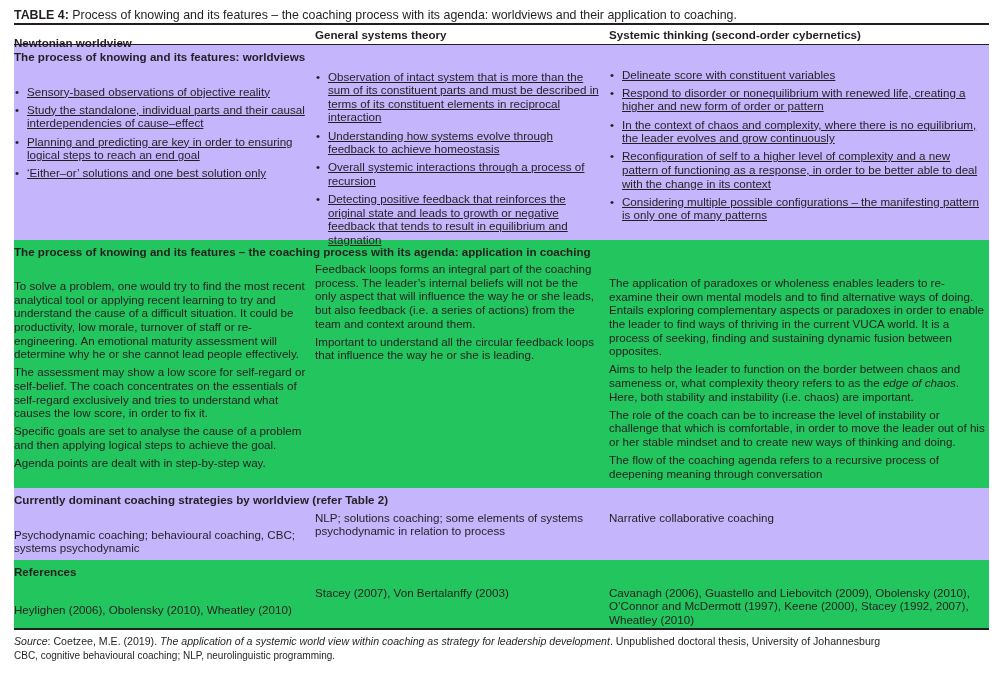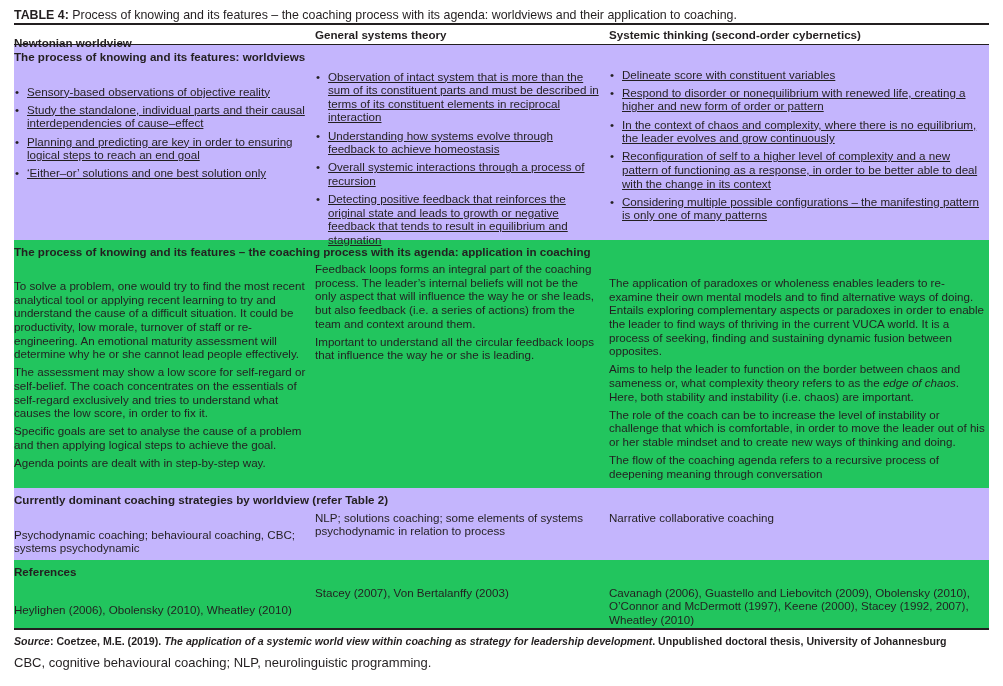--- a/index.html
+++ b/index.html
@@ -42,23 +42,23 @@
   }
   p { margin: 0 0 4.6px 0; }
   .c1 { padding-right: 8px; margin-top: 17px; }
   .c2 { padding-right: 8px; }
   .c3 { padding-right: 4px; }
   .sec1 .row { padding-bottom: 4px; height: 168px; }
   .sec2 .row { height: 226px; }
   .sec3 .row { padding-bottom: 5px; }
   .sec4 .row { padding-bottom: 2px; }
   .bottom-rule { border-top: 2px solid #231f20; }
-  .source { font-size: 10.6px; line-height: 13px; margin-top: 5px; font-weight: bold; }
+  .source { font-size: 10.6px; line-height: 13px; margin-top: 5px; }
   .source i { font-style: italic; }
-  .abbr { font-size: 13px; line-height: 13px; margin-top: 8px; }
+  .abbr { font-size: 10px; line-height: 13px; margin-top: 1px; }
   em { font-style: italic; }
 </style>
 </head>
 <body>
 
 <div class="wrap">
   <div class="caption">
     <b>TABLE 4:</b><span> Process of knowing and its features – the coaching process with its agenda: worldviews and their application to coaching.</span>
   </div>
 

